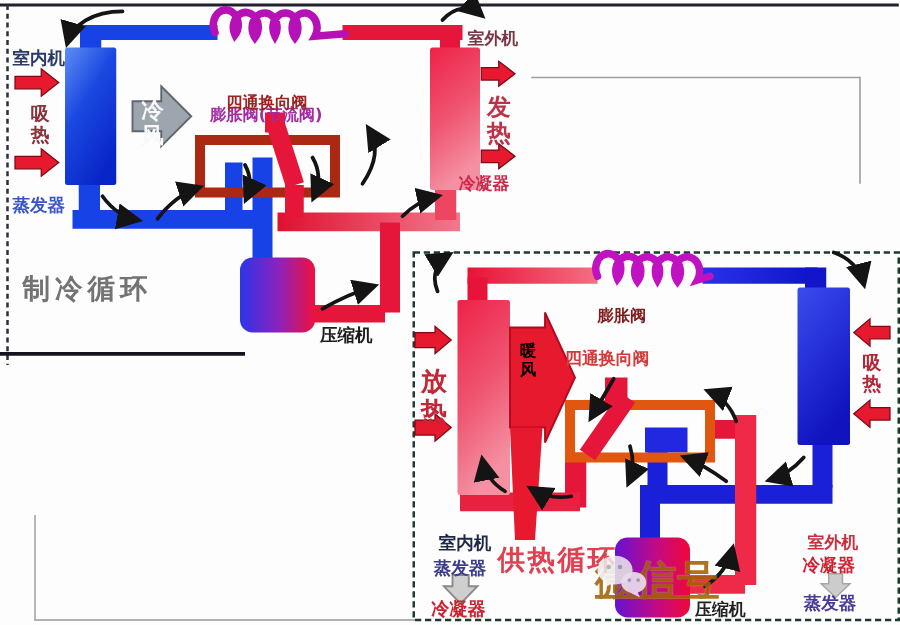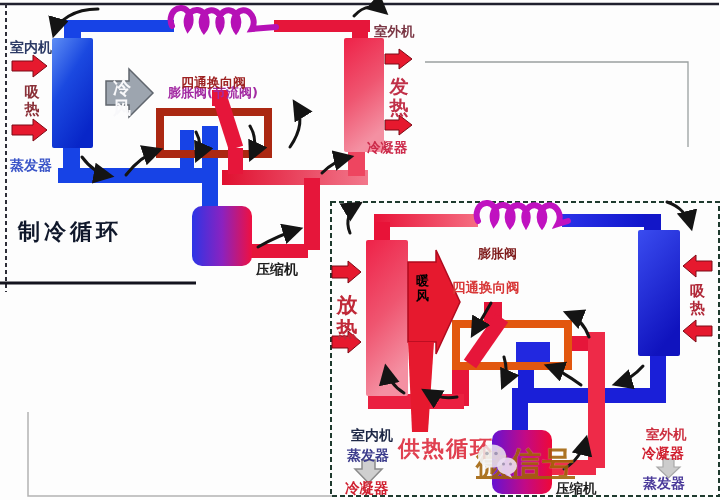--- a/index.html
+++ b/index.html
@@ -197,21 +197,21 @@
 <div class="lbl" style="left:10px;top:39px;font-size:14px;color:#2c3a66;">室内机</div>
 <div class="lbl v" style="left:21px;top:84px;width:22px;font-size:15px;color:#8a3038;">吸热</div>
 <div class="lbl" style="left:10px;top:157px;font-size:14px;color:#3a55c8;">蒸发器</div>
 <div class="lbl v" style="left:113px;top:78px;width:16px;font-size:18px;color:#f8f8fa;">冷风</div>
 <div class="lbl" style="left:168px;top:50px;font-size:13px;color:#a32ba3;margin-top:36px;">膨胀阀(节流阀)</div>
 <div class="lbl" style="left:181px;top:76px;font-size:13px;color:#9e2222;">四通换向阀</div>
 <div class="lbl" style="left:374px;top:24px;font-size:13.5px;color:#7a3644;">室外机</div>
 <div class="lbl v" style="left:389px;top:76px;width:20px;font-size:19px;color:#c03048;">发热</div>
 <div class="lbl" style="left:367px;top:140px;font-size:13.5px;color:#cc2a4a;">冷凝器</div>
 <div class="lbl" style="left:256px;top:261px;font-size:14px;color:#1c1c1c;">压缩机</div>
-<div class="lbl title" style="left:18px;top:219px;font-size:22px;color:#0f172a;">制冷循环</div>
+<div class="lbl title" style="left:18px;top:219px;font-size:22px;color:#737373;">制冷循环</div>
 
 <div class="lbl v" style="left:336px;top:294px;width:22px;font-size:21px;color:#c02838;">放热</div>
 <div class="lbl v" style="left:414px;top:274px;width:17px;font-size:13px;color:#000000;">暖风</div>
 <div class="lbl" style="left:478px;top:247px;font-size:13px;color:#7f1d1d;">膨胀阀</div>
 <div class="lbl" style="left:452px;top:280px;font-size:13.5px;color:#d83838;">四通换向阀</div>
 <div class="lbl v" style="left:687px;top:283px;width:21px;font-size:15px;color:#b02838;">吸热</div>
 <div class="lbl" style="left:351px;top:427px;font-size:14px;color:#1e2846;">室内机</div>
 <div class="lbl" style="left:347px;top:447px;font-size:14px;color:#3c3c8c;">蒸发器</div>
 <div class="lbl" style="left:345px;top:480px;font-size:14.5px;color:#d02030;">冷凝器</div>
 <div class="lbl title" style="left:398px;top:436px;font-size:22px;color:#e04050;letter-spacing:2px;">供热循环</div>

